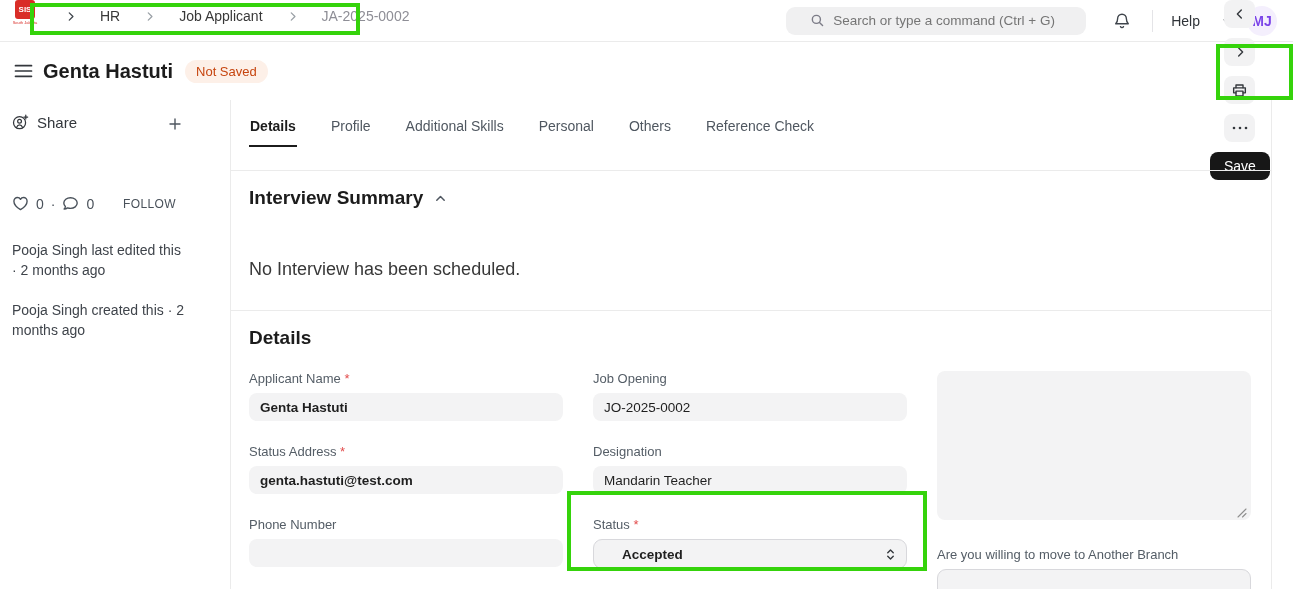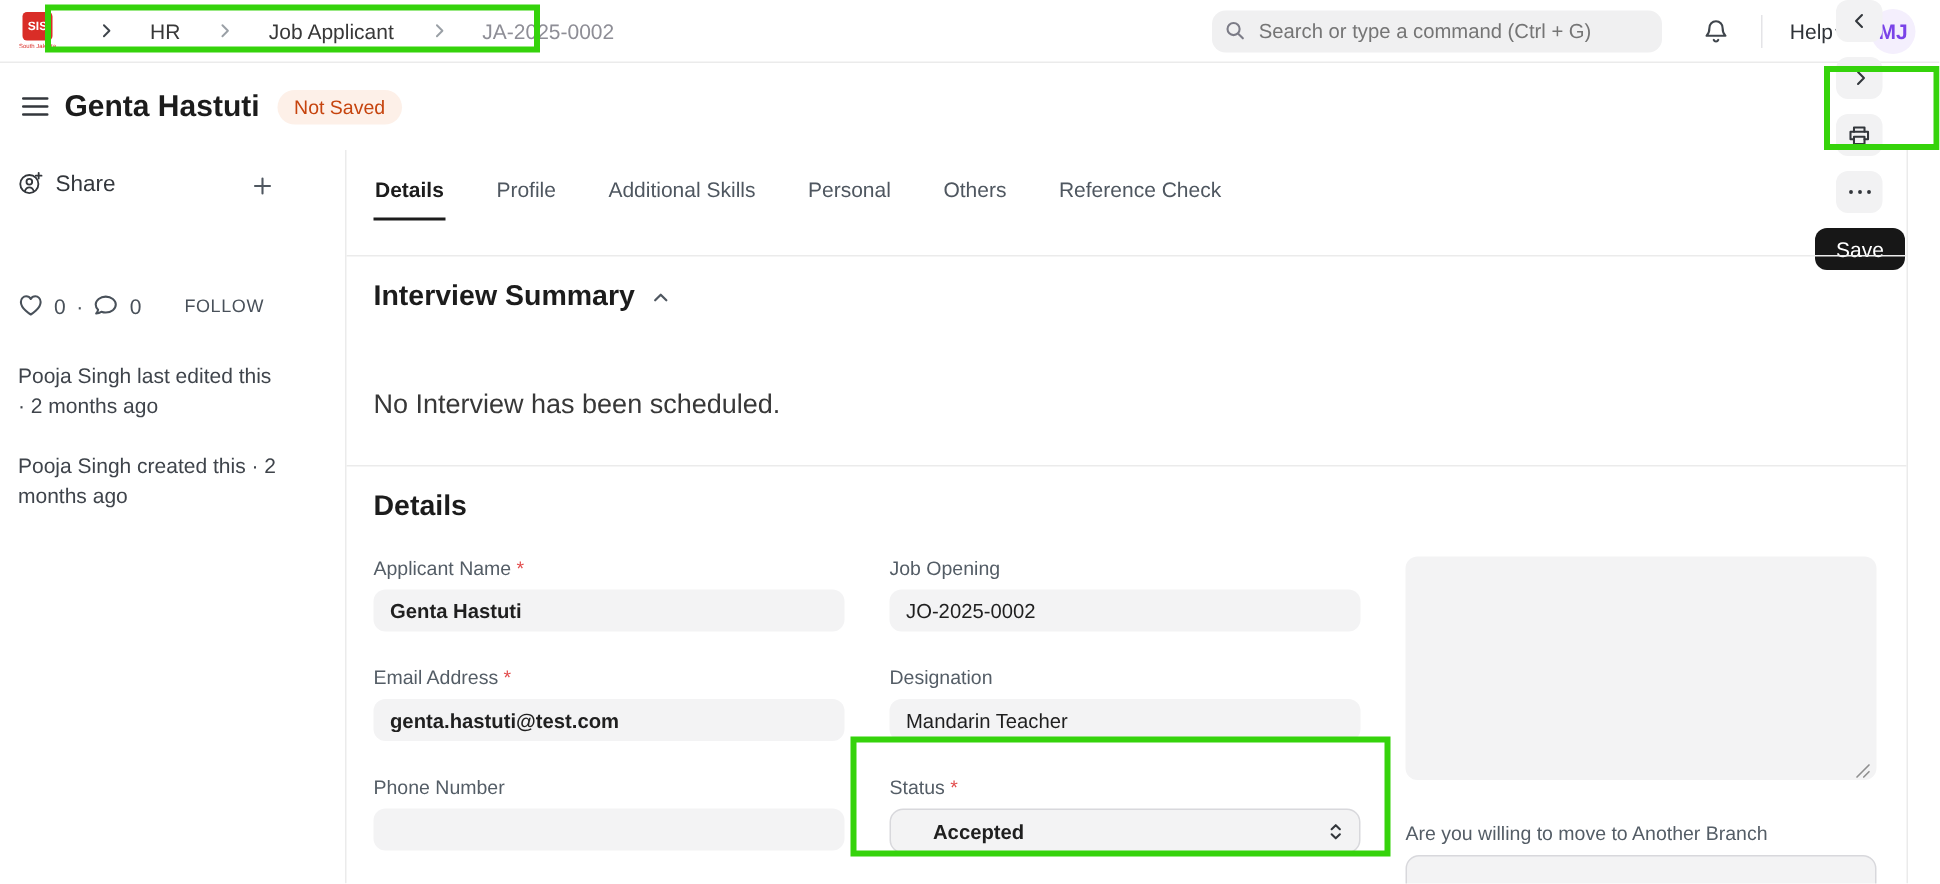--- a/index.html
+++ b/index.html
@@ -6,34 +6,34 @@
   html,body { margin:0; padding:0; }
   body {
     width:1293px; height:589px; overflow:hidden; position:relative;
     background:#fff; color:#383838;
     font-family:"Liberation Sans","DejaVu Sans",sans-serif;
     -webkit-font-smoothing:antialiased;
   }
   svg { display:block; }
 
   
-  .navbar { height:42px; display:flex; align-items:center; padding:0 16px 0 12px; border-bottom:1px solid #ebebeb; }
+  .navbar { height:42px; display:flex; padding:0 16px 0 12px; border-bottom:1px solid #ebebeb; }
   .logo { width:26px; margin-right:18px; display:flex; flex-direction:column; align-items:center; cursor:pointer; }
   .logo-box { width:20px; height:19px; background:#d92d27; border-radius:3px; color:#fff; font-size:8px; font-weight:bold; display:flex; align-items:center; justify-content:center; }
   .logo-sub { font-size:4px; color:#d92d27; white-space:nowrap; margin-top:1px; }
   .crumbs { display:flex; align-items:center; gap:23px; font-size:14px; padding:0 8px; height:32px; color:#9aa0a6; }
   .crumb { color:#383838; cursor:pointer; }
   .crumb.current { color:#8e8e96; cursor:default; }
   .nav-right { margin-left:auto; display:flex; align-items:center; }
-  .search-pill { width:300px; height:28px; background:#f0f0f1; border-radius:9px; display:flex; align-items:center; padding:0 8px; gap:8px; color:#7c7c87; cursor:text; }
+  .search-pill { width:300px; height:28px; background:#f0f0f1; border-radius:9px; display:flex; align-items:center; padding:0 24px; gap:8px; color:#7c7c87; cursor:text; }
   .search-pill input { border:none; background:transparent; outline:none; font:inherit; font-size:13.5px; color:#7c7c87; width:100%; padding:0; }
   .iconbtn { background:none; border:none; padding:0; cursor:pointer; color:#3f454c; }
   .bell { margin-left:27px; }
   .nav-divider { width:1px; height:22px; background:#e4e4e7; margin:0 18px 0 21px; }
-  .help { display:flex; align-items:center; gap:0; font-size:14px; color:#2f3338; cursor:pointer; }
+  .help { display:flex; align-items:center; gap:22px; font-size:14px; color:#2f3338; cursor:pointer; }
   .avatar { width:30px; height:30px; border-radius:50%; background:#f4effd; color:#7a43e8; font-weight:bold; font-size:14px; display:flex; align-items:center; justify-content:center; margin-left:15px; cursor:pointer; }
 
   
   .pheader { height:58px; display:flex; align-items:center; padding:0 19px 0 14px; }
   .burger { margin-right:10px; }
   .ptitle { font-size:20px; font-weight:bold; color:#1c1c1c; margin:0 12px 0 0; }
   .badge { background:#fdf0e8; color:#c6440e; font-size:13px; padding:4px 11px; border-radius:12px; }
   .hbtns { margin-left:auto; display:flex; align-items:center; gap:10px;flex-direction:column; }
   .btn { height:28px; background:#f2f2f3; border:none; border-radius:8px; display:flex; align-items:center; justify-content:center; font-size:14px; color:#33373c; font-family:inherit; cursor:pointer; }
   .btn.ico { width:31px; }
@@ -269,21 +269,21 @@
         </h2>
 
       <div class="grid">
 
         <div class="col">
           <div class="field">
             <span class="flabel"><span>Applicant Name</span> <span class="req">*</span></span>
             <input class="finput bold" value="Genta Hastuti" style="">
           </div>
           <div class="field">
-            <span class="flabel"><span>Email Address</span> <span class="req">*</span></span>
+            <span class="flabel"><span>Status Address</span> <span class="req">*</span></span>
             <input class="finput bold" value="genta.hastuti@test.com" style="">
           </div>
           <div class="field">
             <span class="flabel">Phone Number</span>
             <input class="finput" value="" style="">
           </div>
           <div class="field">
             <span class="flabel">Country</span>
           </div>
         </div>

